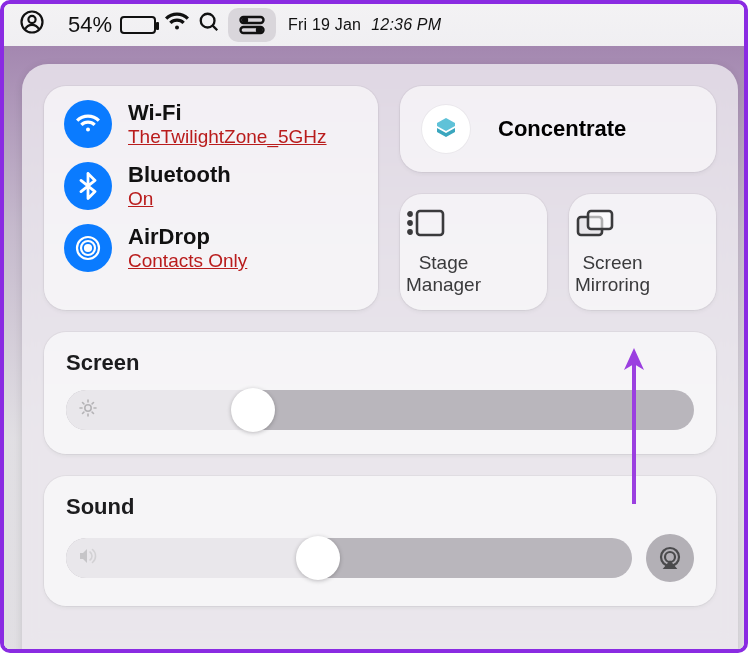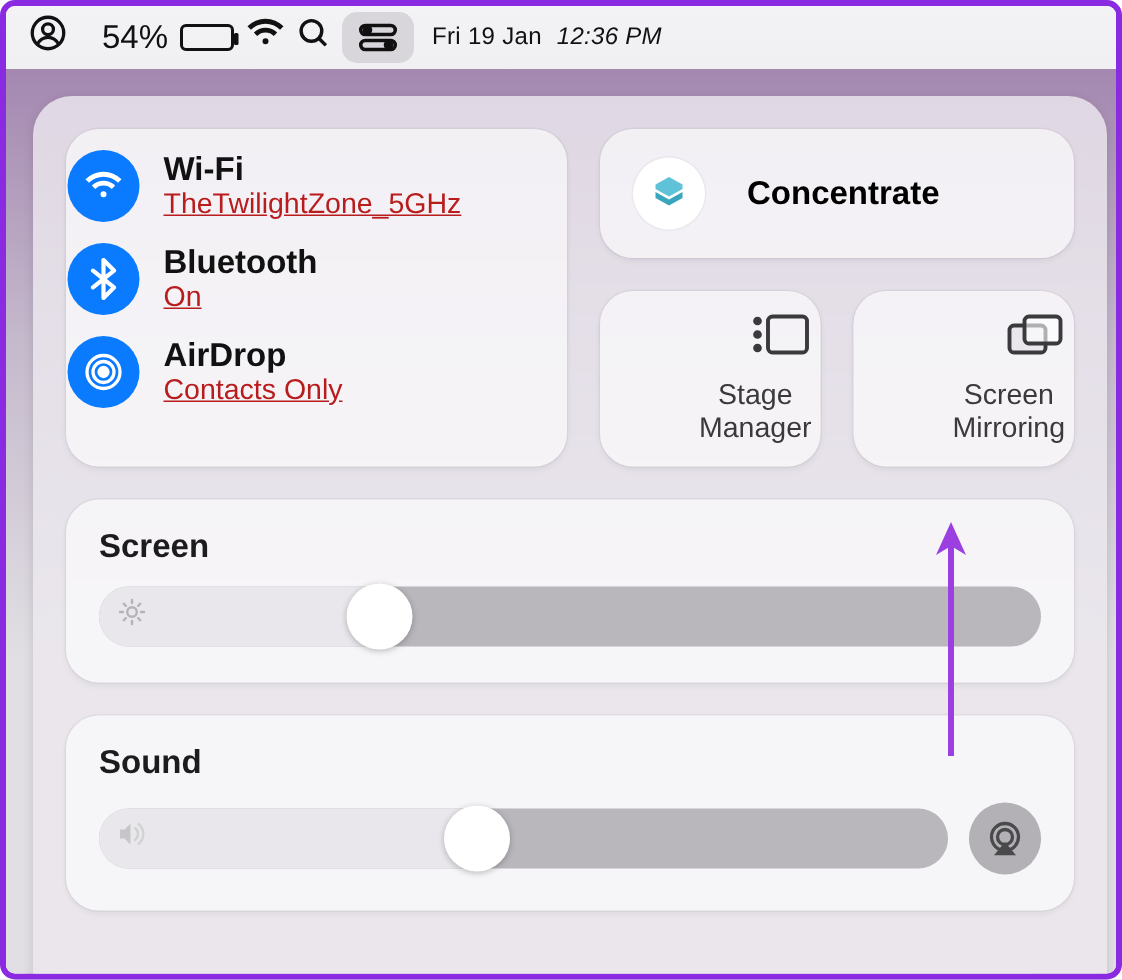--- a/index.html
+++ b/index.html
@@ -63,42 +63,42 @@
 
   .row{display:flex;gap:22px;}
 
   .card{
     background: rgba(255,255,255,0.62);
     border-radius:22px;
     box-shadow: 0 0 0 1px rgba(0,0,0,0.04), 0 2px 4px rgba(0,0,0,0.06);
   }
 
   
-  .connectivity{ flex:0 0 334px; padding:14px 18px 18px 1px; display:flex;flex-direction:column;gap:14px;}
+  .connectivity{ flex:0 0 334px; padding:14px 18px 18px 20px; display:flex;flex-direction:column;gap:14px;}
   .conn-item{display:flex;align-items:center;gap:16px;cursor:pointer;}
   .conn-icon{
     width:48px;height:48px;border-radius:50%;background:#0a7bff;
     display:flex;align-items:center;justify-content:center;flex-shrink:0;
   }
   .conn-text{display:flex;flex-direction:column;}
   .conn-title{font-size:22px;font-weight:600;color:#111;}
   .conn-sub{font-size:19px;color:#b91c1c;text-decoration:underline;}
 
   .right-col{flex:1;display:flex;flex-direction:column;gap:22px;}
 
   .focus-card{height:86px;display:flex;align-items:center;gap:28px;padding:0 22px;cursor:pointer;}
   .focus-icon{
     width:48px;height:48px;border-radius:50%;background:#fff;
     display:flex;align-items:center;justify-content:center;
     box-shadow:0 0 0 1px rgba(0,0,0,0.04);
   }
   .focus-label{font-size:22px;font-weight:600;}
 
   .sq-row{display:flex;gap:22px;flex:1;}
-  .sq{flex:1;display:flex;flex-direction:column;align-items:flex-end;justify-content:center;gap:10px;padding:14px 6px;cursor:pointer;}
+  .sq{flex:1;display:flex;flex-direction:column;align-items:flex-start;justify-content:center;gap:10px;padding:14px 6px;cursor:pointer;}
   .sq-label{font-size:19px;font-weight:500;color:#3a3a3c;text-align:center;line-height:1.15;}
 
   
   .slider-card{padding:18px 22px 24px 22px;}
   .slider-title{font-size:22px;font-weight:700;color:#1c1c1e;margin-bottom:14px;}
   .slider-row{display:flex;align-items:center;gap:14px;}
   .slider-track{
     flex:1;height:40px;background:#b9b6bc;border-radius:20px;position:relative;
     display:flex;align-items:center;
   }

